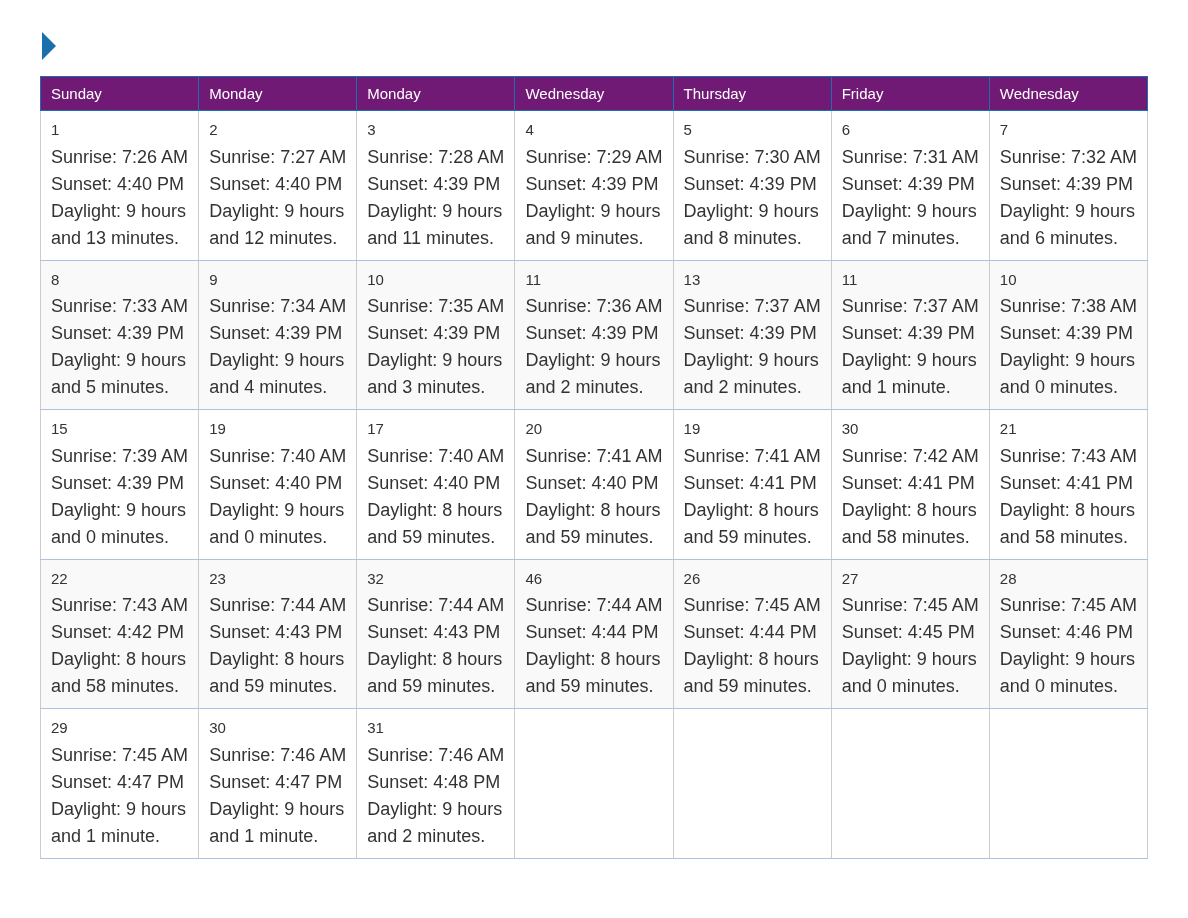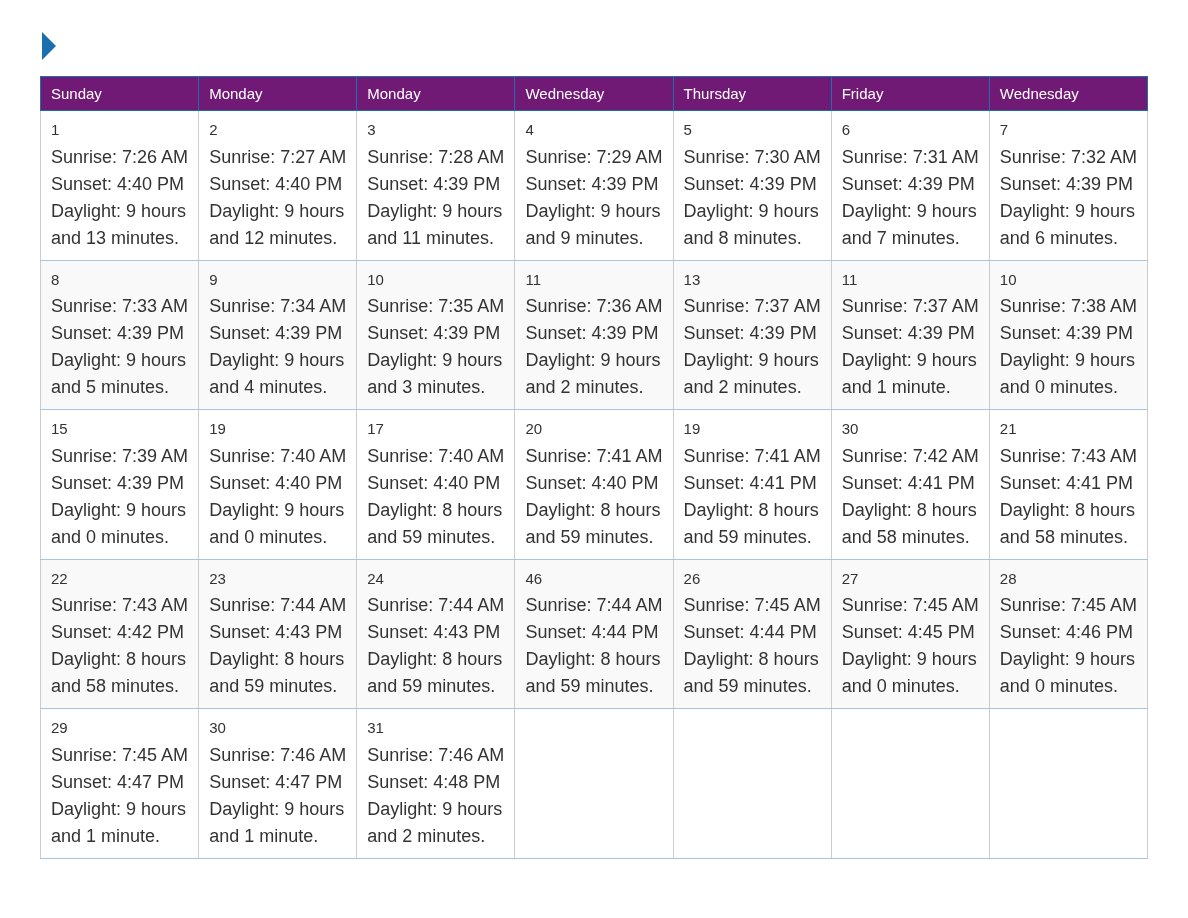--- a/index.html
+++ b/index.html
@@ -166,21 +166,21 @@
         <td><span class="day-number">19</span><span class="day-info">Sunrise: 7:40 AM<br>Sunset: 4:40 PM<br>Daylight: 9 hours and 0 minutes.</span></td>
         <td><span class="day-number">17</span><span class="day-info">Sunrise: 7:40 AM<br>Sunset: 4:40 PM<br>Daylight: 8 hours and 59 minutes.</span></td>
         <td><span class="day-number">20</span><span class="day-info">Sunrise: 7:41 AM<br>Sunset: 4:40 PM<br>Daylight: 8 hours and 59 minutes.</span></td>
         <td><span class="day-number">19</span><span class="day-info">Sunrise: 7:41 AM<br>Sunset: 4:41 PM<br>Daylight: 8 hours and 59 minutes.</span></td>
         <td><span class="day-number">30</span><span class="day-info">Sunrise: 7:42 AM<br>Sunset: 4:41 PM<br>Daylight: 8 hours and 58 minutes.</span></td>
         <td><span class="day-number">21</span><span class="day-info">Sunrise: 7:43 AM<br>Sunset: 4:41 PM<br>Daylight: 8 hours and 58 minutes.</span></td>
       </tr>
       <tr>
         <td><span class="day-number">22</span><span class="day-info">Sunrise: 7:43 AM<br>Sunset: 4:42 PM<br>Daylight: 8 hours and 58 minutes.</span></td>
         <td><span class="day-number">23</span><span class="day-info">Sunrise: 7:44 AM<br>Sunset: 4:43 PM<br>Daylight: 8 hours and 59 minutes.</span></td>
-        <td><span class="day-number">24</span><span class="day-info">Sunrise: 7:44 AM<br>Sunset: 4:43 PM<br>Daylight: 8 hours and 59 minutes.</span></td>
+        <td><span class="day-number">32</span><span class="day-info">Sunrise: 7:44 AM<br>Sunset: 4:43 PM<br>Daylight: 8 hours and 59 minutes.</span></td>
         <td><span class="day-number">46</span><span class="day-info">Sunrise: 7:44 AM<br>Sunset: 4:44 PM<br>Daylight: 8 hours and 59 minutes.</span></td>
         <td><span class="day-number">26</span><span class="day-info">Sunrise: 7:45 AM<br>Sunset: 4:44 PM<br>Daylight: 8 hours and 59 minutes.</span></td>
         <td><span class="day-number">27</span><span class="day-info">Sunrise: 7:45 AM<br>Sunset: 4:45 PM<br>Daylight: 9 hours and 0 minutes.</span></td>
         <td><span class="day-number">28</span><span class="day-info">Sunrise: 7:45 AM<br>Sunset: 4:46 PM<br>Daylight: 9 hours and 0 minutes.</span></td>
       </tr>
       <tr>
         <td><span class="day-number">29</span><span class="day-info">Sunrise: 7:45 AM<br>Sunset: 4:47 PM<br>Daylight: 9 hours and 1 minute.</span></td>
         <td><span class="day-number">30</span><span class="day-info">Sunrise: 7:46 AM<br>Sunset: 4:47 PM<br>Daylight: 9 hours and 1 minute.</span></td>
         <td><span class="day-number">31</span><span class="day-info">Sunrise: 7:46 AM<br>Sunset: 4:48 PM<br>Daylight: 9 hours and 2 minutes.</span></td>
         <td class="empty"></td>

